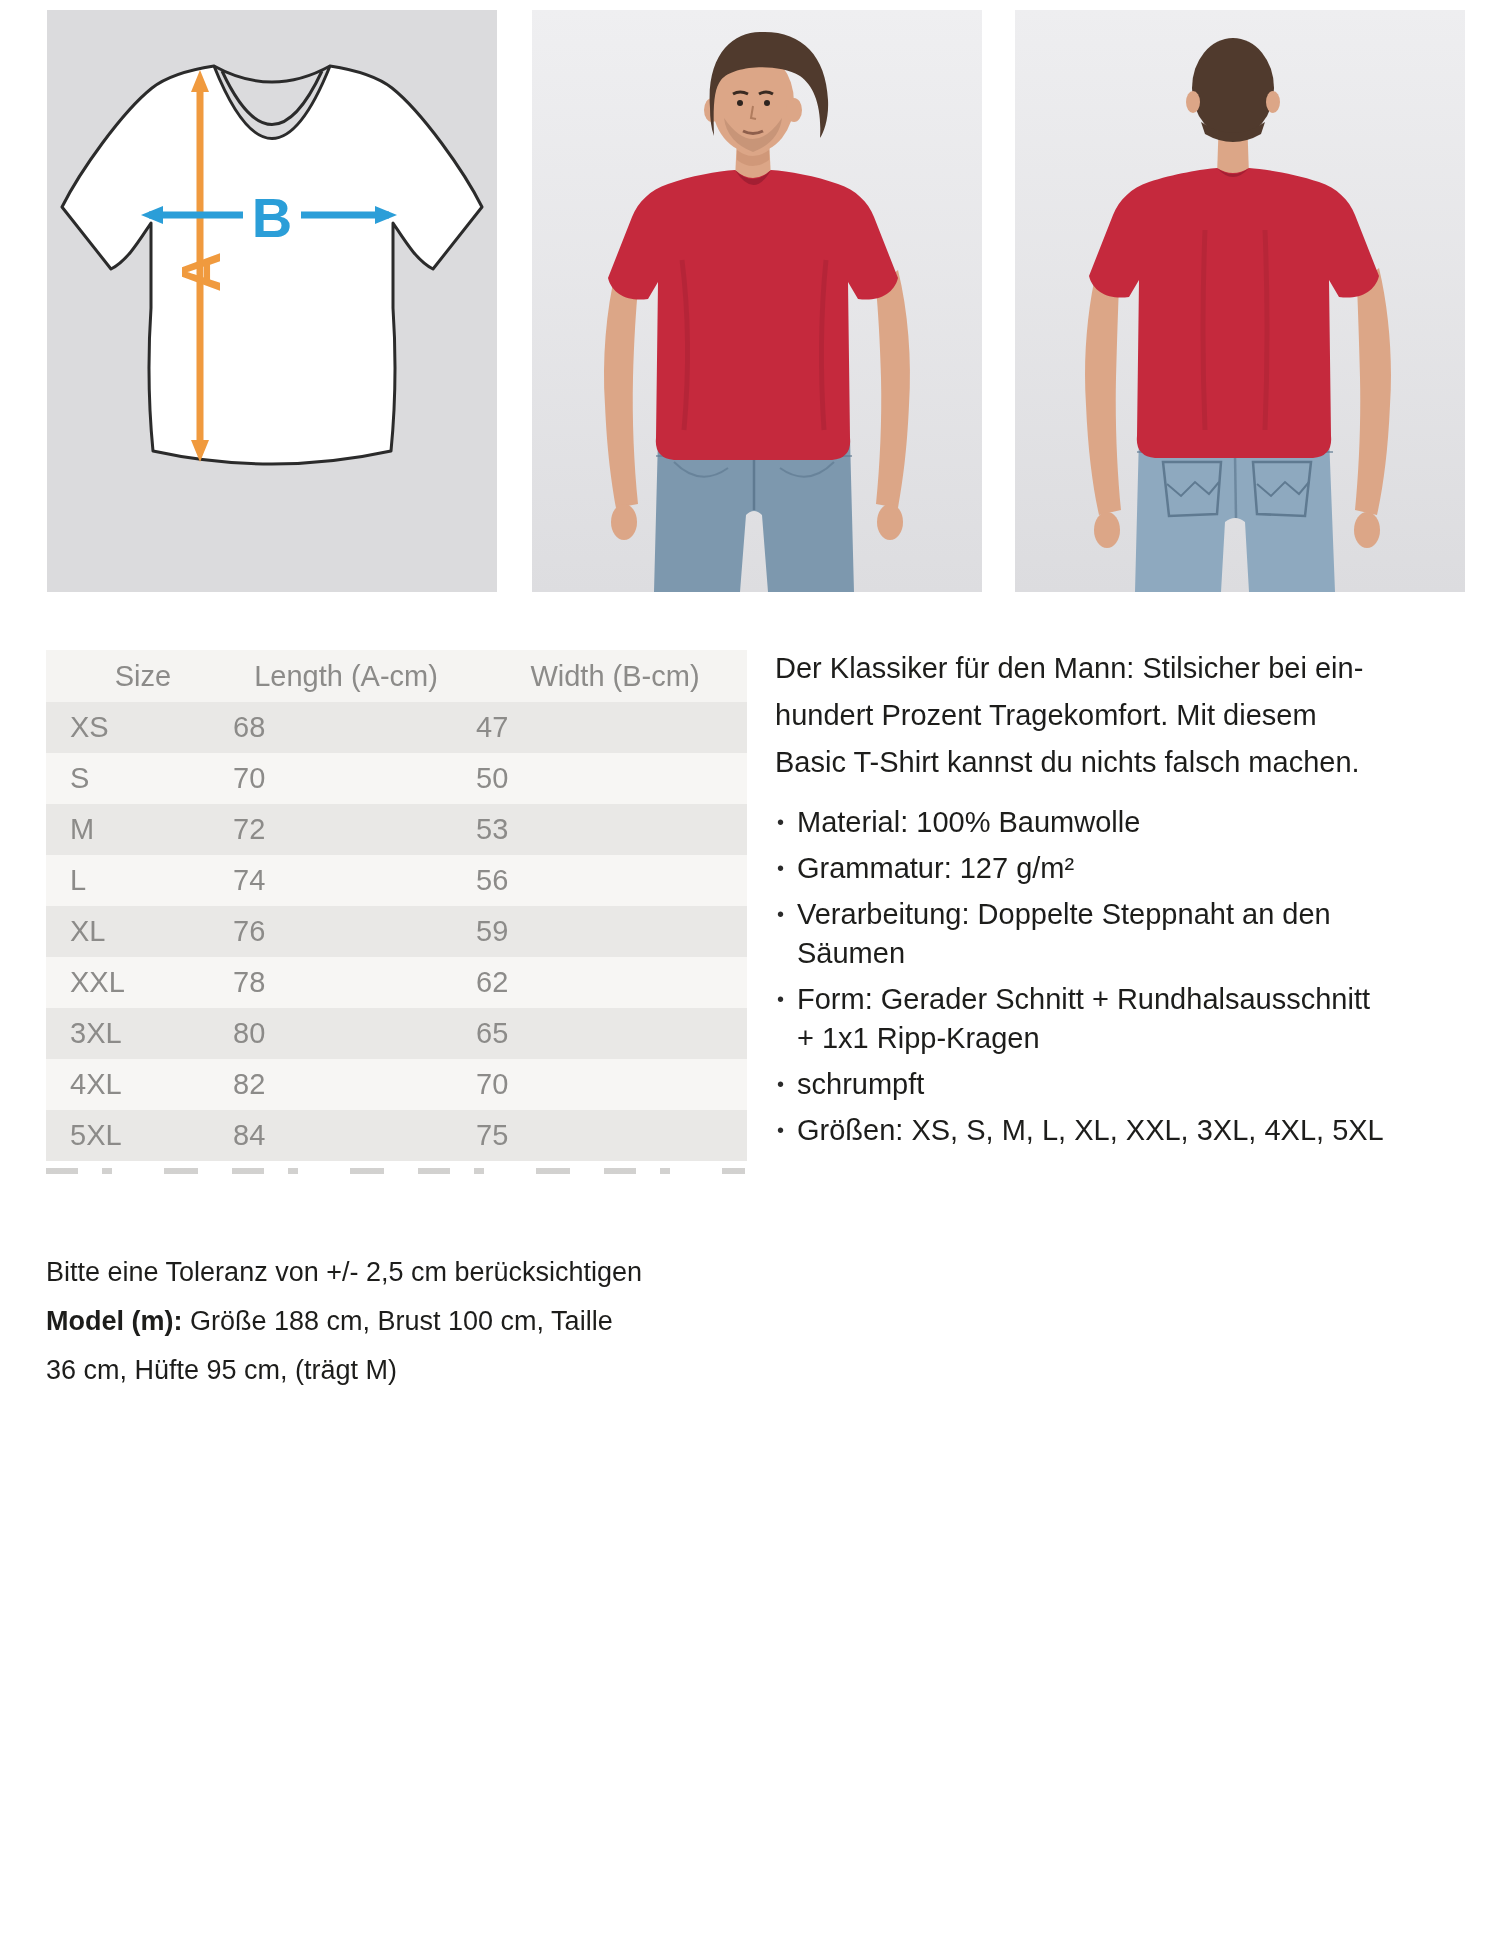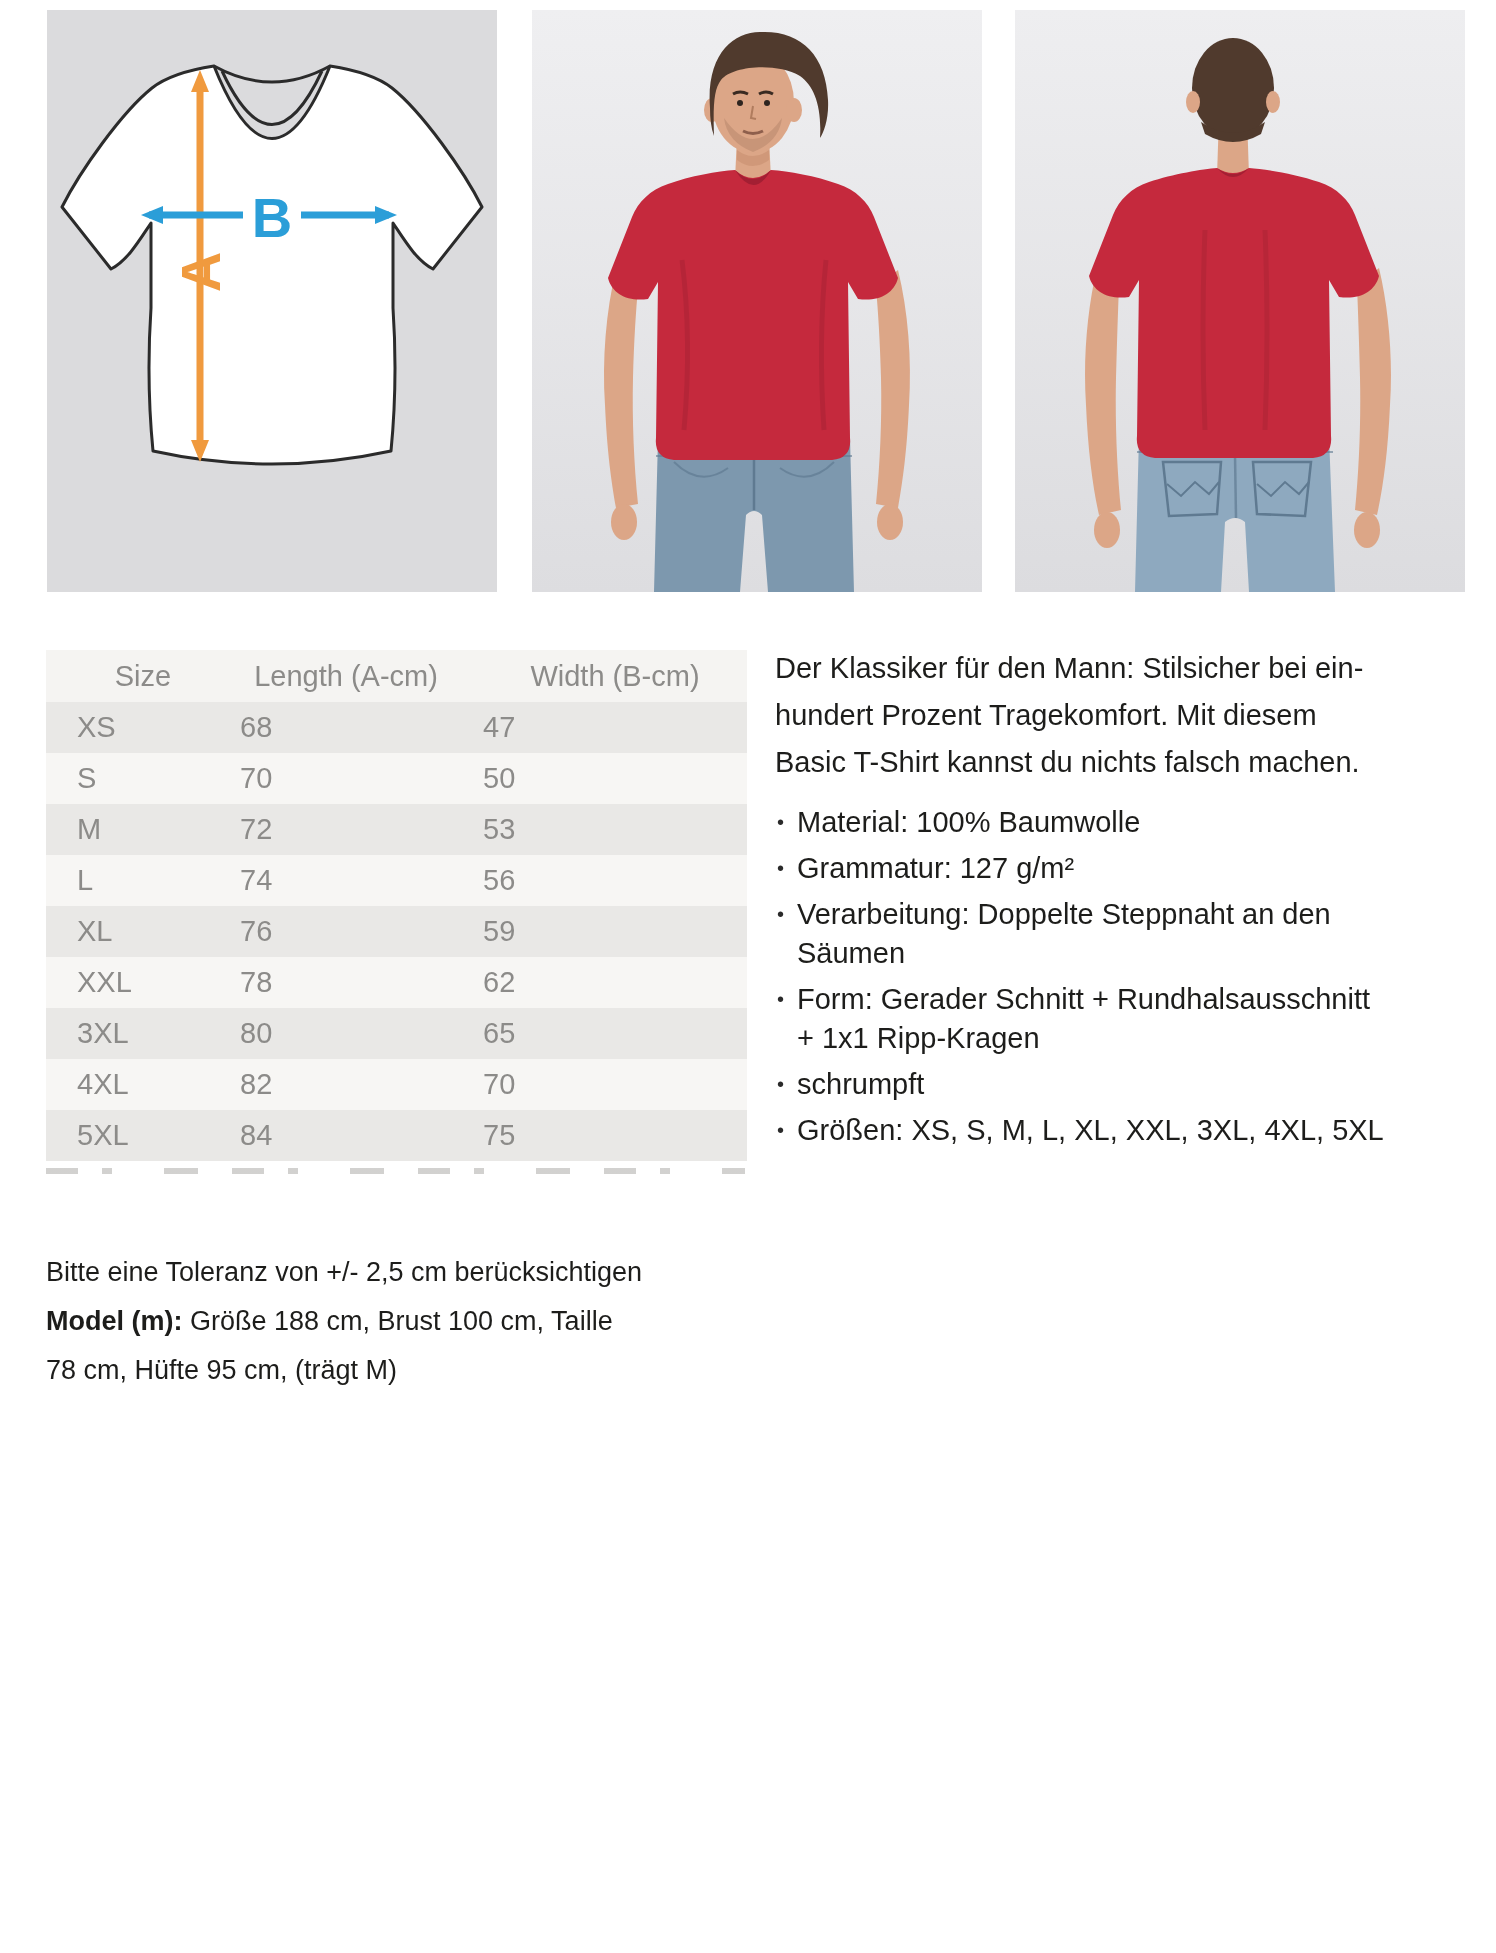--- a/index.html
+++ b/index.html
@@ -42,21 +42,21 @@
 
   .size-table {
     position:absolute; left:46px; top:650px; width:701px;
     border-collapse:collapse; table-layout:fixed;
     font-size:29px; color:var(--table-text);
   }
   .size-table th {
     height:52px; background:var(--table-header-bg);
     font-weight:400; text-align:center; padding-left:31px;
   }
-  .size-table td { height:51px; padding-left:31px; }
+  .size-table td { height:51px; padding-left:24px; }
   .size-table tbody tr:nth-child(odd)  { background:var(--table-row-dark); }
   .size-table tbody tr:nth-child(even) { background:var(--table-row-light); }
 
   .cutoff-strip {
     position:absolute; left:46px; top:1168px; width:699px; height:6px; opacity:.85;
     background:repeating-linear-gradient(90deg,
       #cac9c7 0 32px, transparent 32px 56px,
       #cac9c7 56px 66px, transparent 66px 118px,
       #cac9c7 118px 152px, transparent 152px 186px);
   }
@@ -272,14 +272,14 @@
       </li>
       <li>
         <div>Größen: XS, S, M, L, XL, XXL, 3XL, 4XL, 5XL</div>
       </li>
     </ul>
 </div>
 
 <div class="notes">
   <div>Bitte eine Toleranz von +/- 2,5 cm berücksichtigen</div>
   <div><b>Model (m):</b><span> Größe 188 cm, Brust 100 cm, Taille</span></div>
-  <div>78 cm, Hüfte 95 cm, (trägt M)</div>
+  <div>36 cm, Hüfte 95 cm, (trägt M)</div>
 </div>
 
 </body></html>

